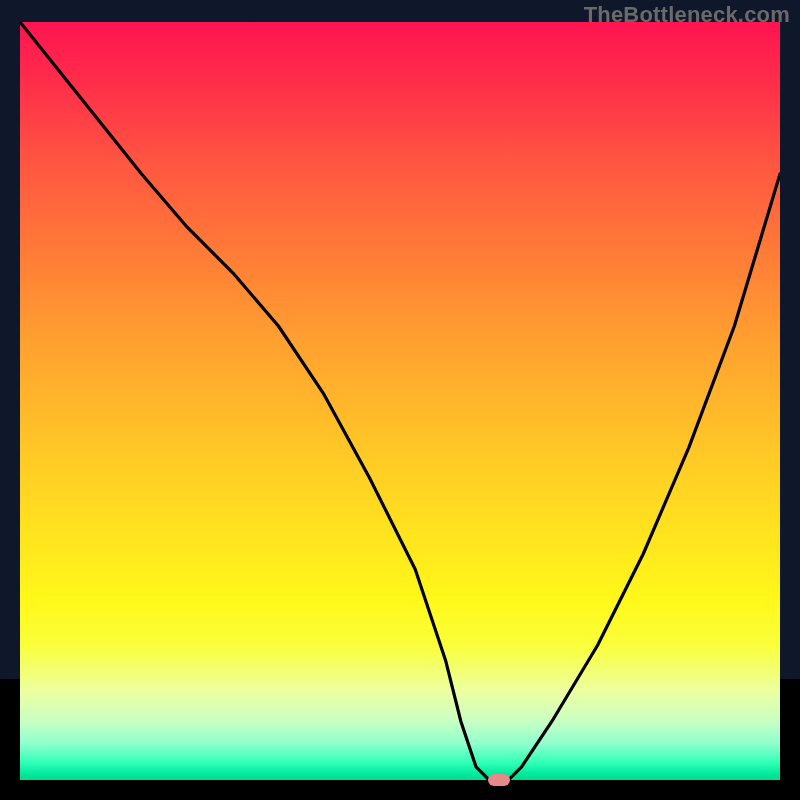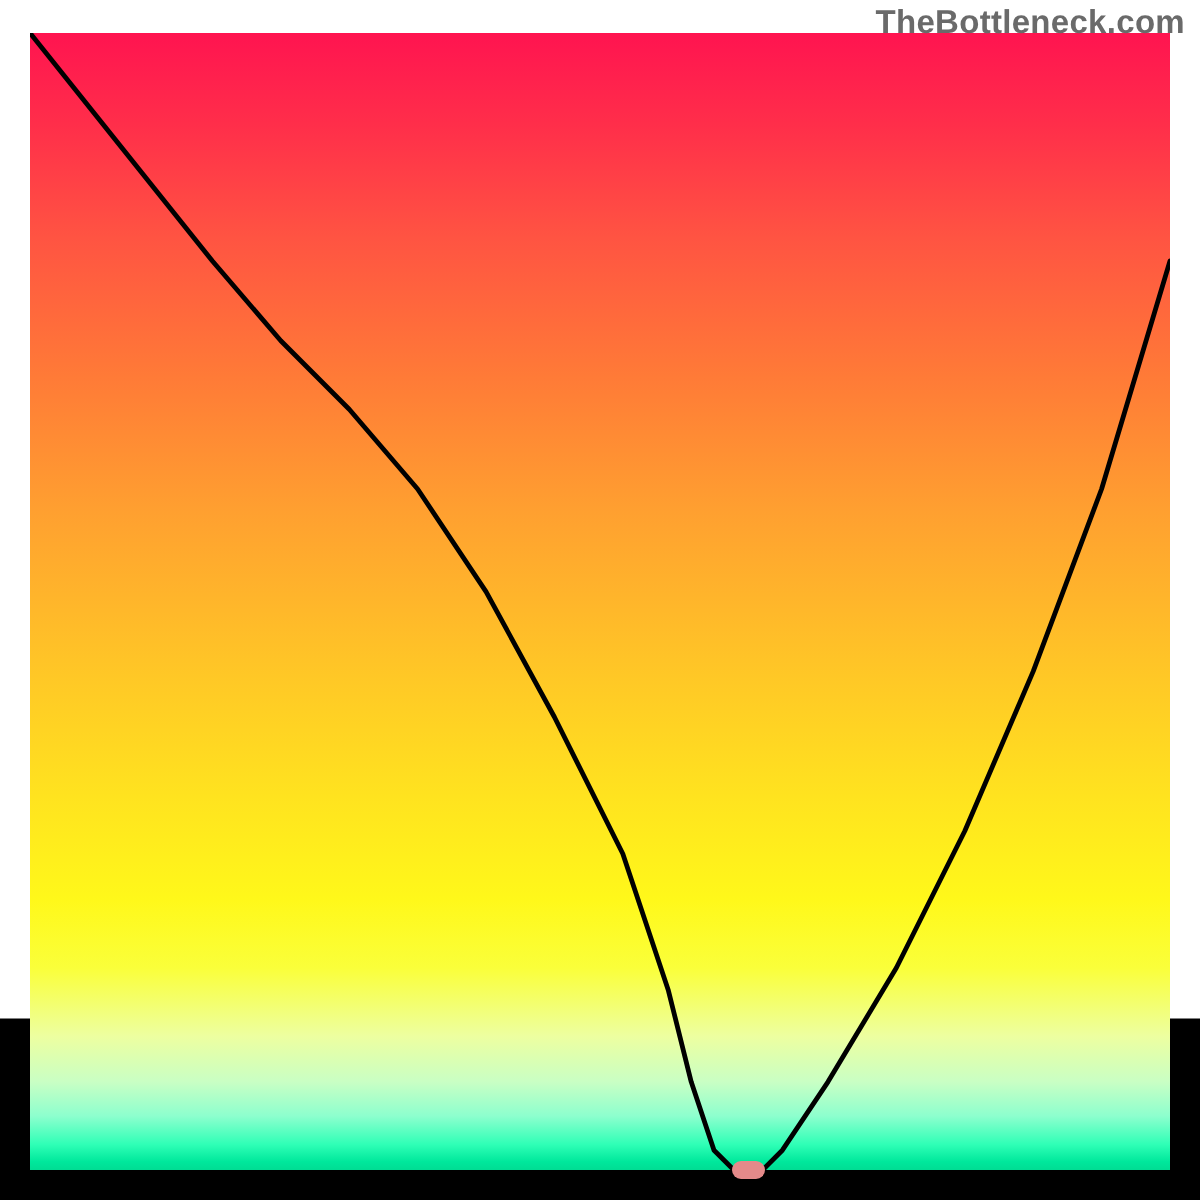--- a/index.html
+++ b/index.html
@@ -8,21 +8,21 @@
     width: 800px;
     height: 800px;
     background: #000;
     overflow: hidden;
     font-family: Arial, Helvetica, sans-serif;
   }
   .frame {
     position: relative;
     width: 800px;
     height: 679px;
-    background: #ffffff;
+    background: #0f172a;
   }
   .watermark {
     position: absolute;
     top: 2px;
     right: 10px;
     color: #6a6a6a;
     font-size: 22px;
     font-weight: 600;
     letter-spacing: 0.2px;
     z-index: 5;

